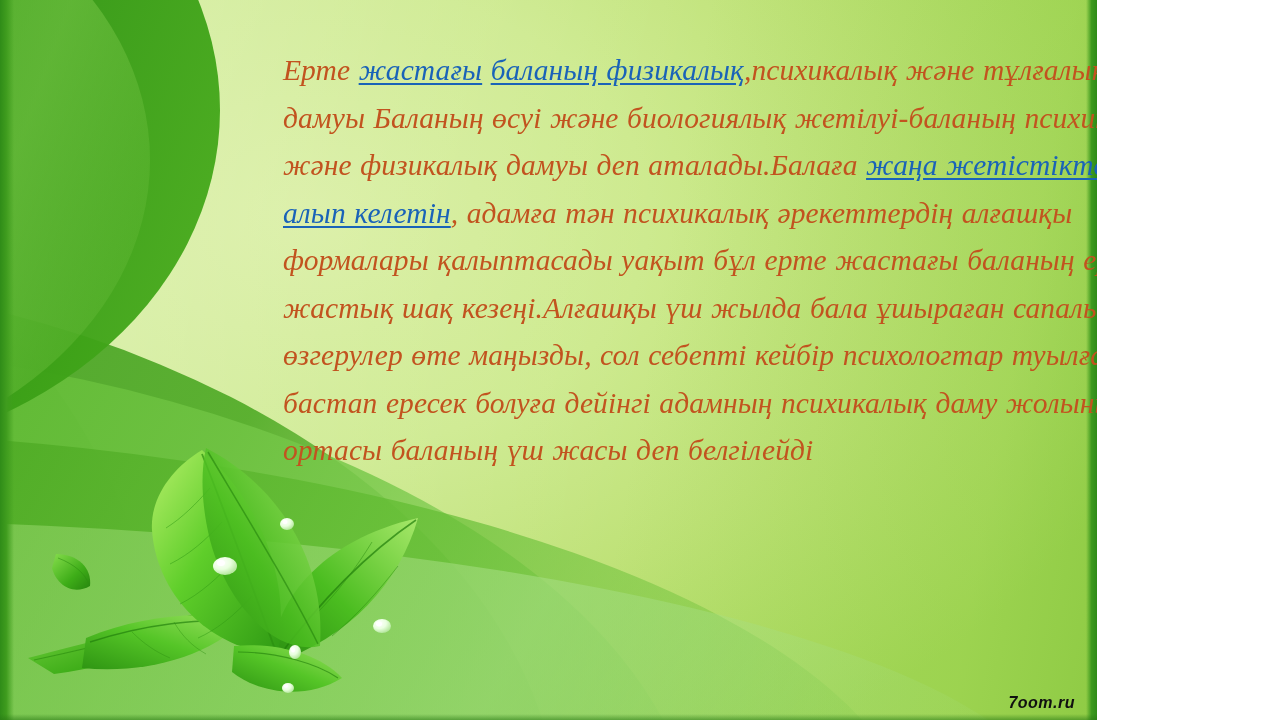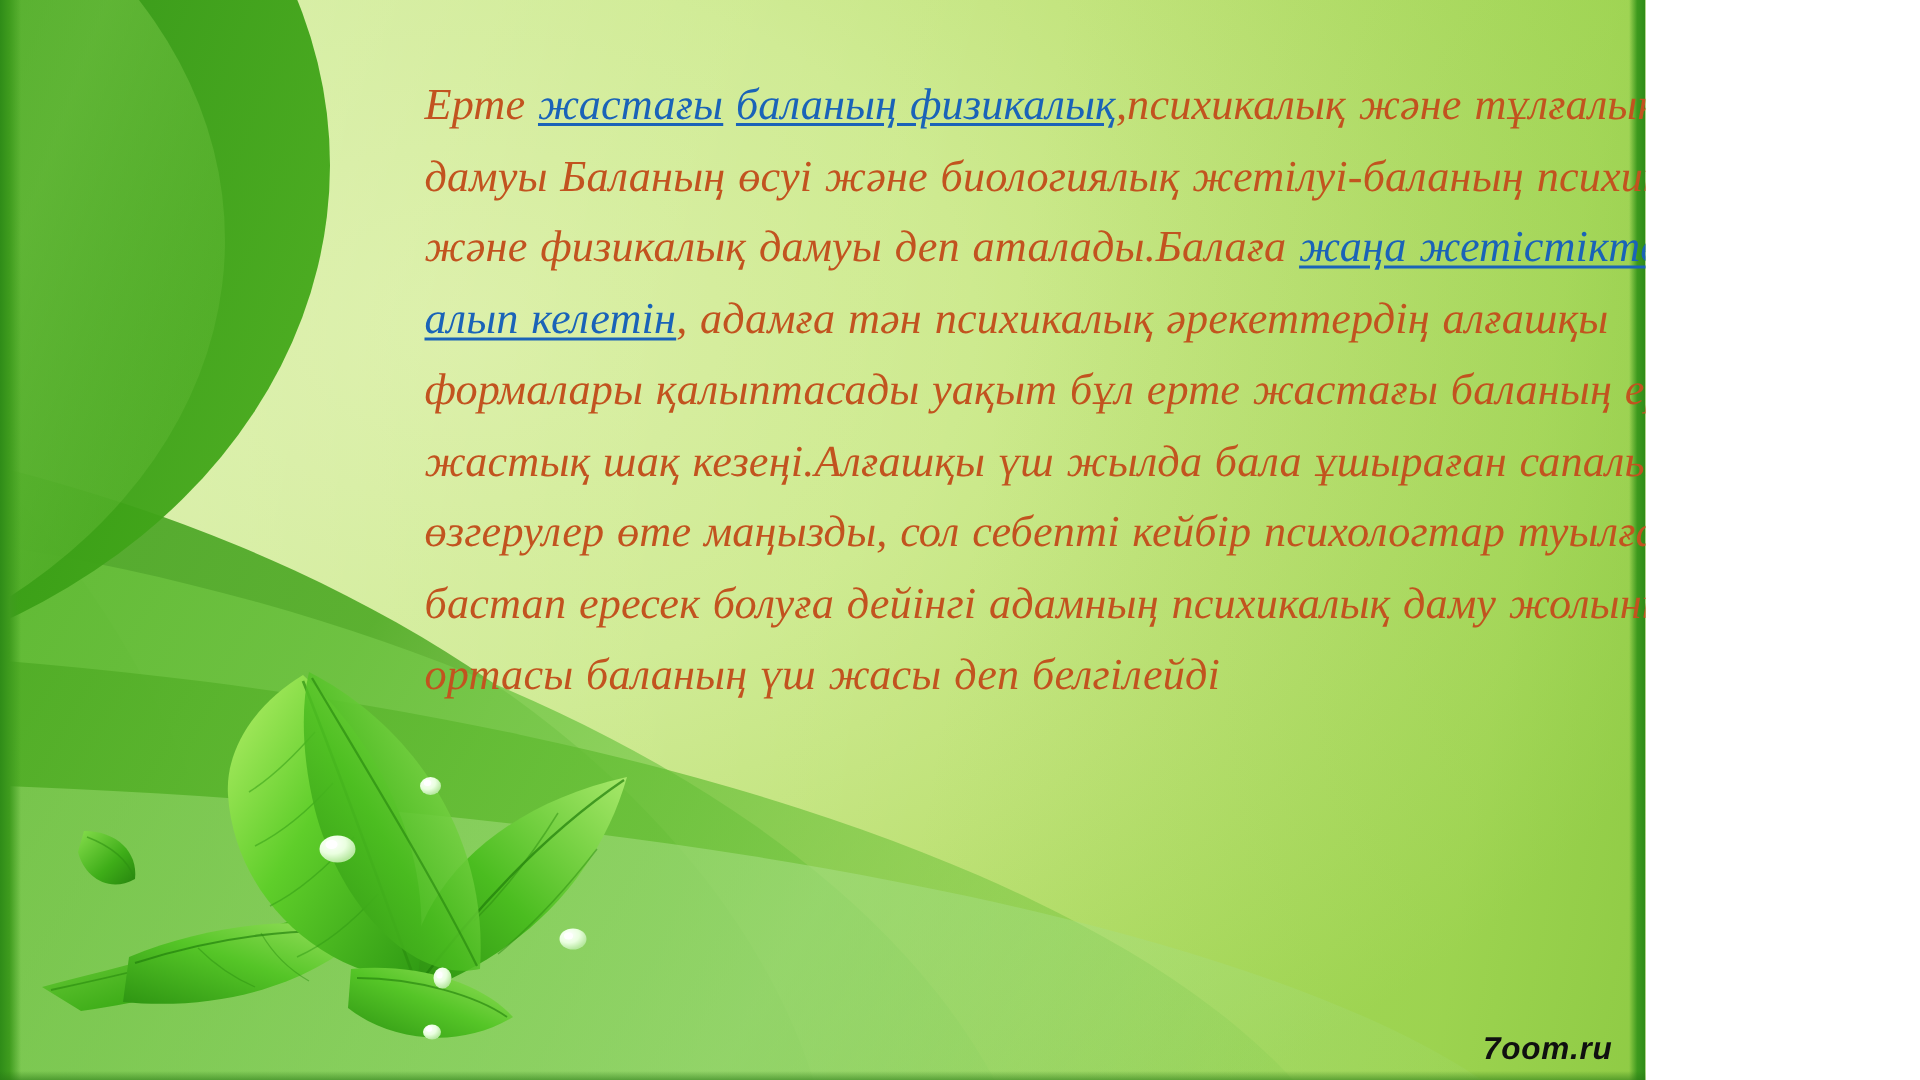--- a/index.html
+++ b/index.html
@@ -142,21 +142,21 @@
   }
 
   
   .watermark {
     position: absolute;
     right: 22px;
     bottom: 8px;
     font-family: "Liberation Sans", sans-serif;
     font-style: italic;
     font-weight: bold;
-    font-size: 21px;
+    font-size: 16px;
     color: #101010;
     letter-spacing: 0.5px;
   }
 </style>
 </head>
 <body>
 
 <div id="slide">
 
   <div class="bg-base"></div>

